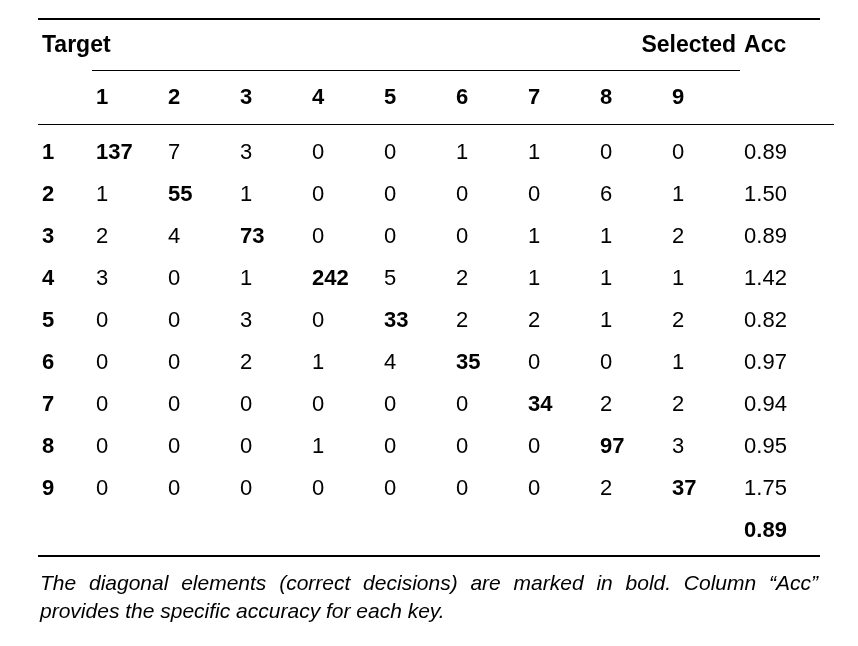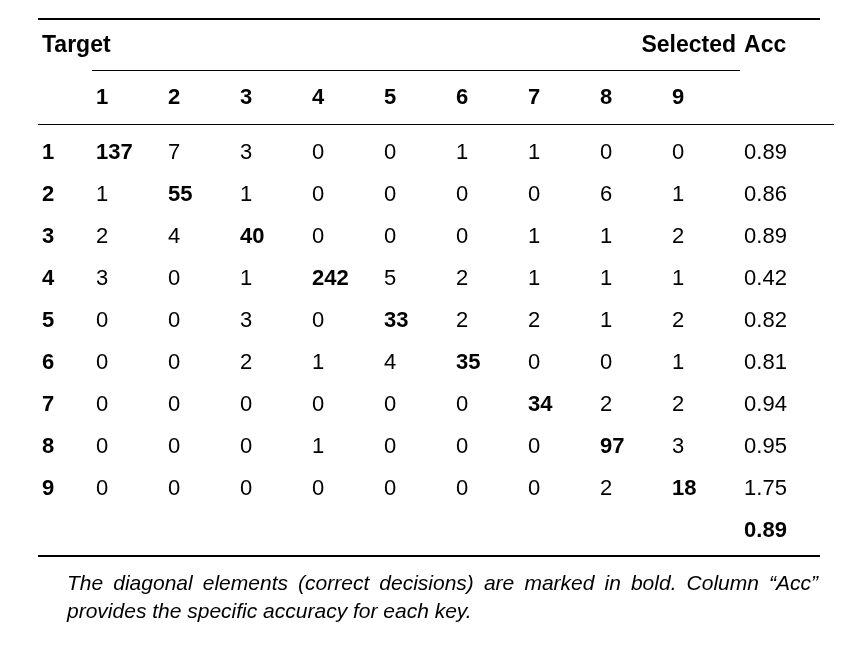--- a/index.html
+++ b/index.html
@@ -80,21 +80,20 @@
   .summary-row td.acc {
     font-weight: bold;
   }
   .caption {
     font-size: 21px;
     font-style: italic;
     line-height: 1.35;
     padding: 12px 2px 0 2px;
     text-align: justify;
     text-justify: inter-word;
-    margin-left: 27px;
   }
 </style>
 </head>
 <body>
 
 <div class="page">
   <div class="frame">
     <table>
       <colgroup>
         <col class="slim">
@@ -147,47 +146,47 @@
             <td class="rowlabel">2</td>
             <td>1</td>
             <td class="diag">55</td>
             <td>1</td>
             <td>0</td>
             <td>0</td>
             <td>0</td>
             <td>0</td>
             <td>6</td>
             <td>1</td>
-            <td class="acc">0.86</td>
+            <td class="acc">1.50</td>
           </tr>
           <tr>
             <td class="rowlabel">3</td>
             <td>2</td>
             <td>4</td>
-            <td class="diag">40</td>
+            <td class="diag">73</td>
             <td>0</td>
             <td>0</td>
             <td>0</td>
             <td>1</td>
             <td>1</td>
             <td>2</td>
             <td class="acc">0.89</td>
           </tr>
           <tr>
             <td class="rowlabel">4</td>
             <td>3</td>
             <td>0</td>
             <td>1</td>
             <td class="diag">242</td>
             <td>5</td>
             <td>2</td>
             <td>1</td>
             <td>1</td>
             <td>1</td>
-            <td class="acc">0.42</td>
+            <td class="acc">1.42</td>
           </tr>
           <tr>
             <td class="rowlabel">5</td>
             <td>0</td>
             <td>0</td>
             <td>3</td>
             <td>0</td>
             <td class="diag">33</td>
             <td>2</td>
             <td>2</td>
@@ -199,21 +198,21 @@
             <td class="rowlabel">6</td>
             <td>0</td>
             <td>0</td>
             <td>2</td>
             <td>1</td>
             <td>4</td>
             <td class="diag">35</td>
             <td>0</td>
             <td>0</td>
             <td>1</td>
-            <td class="acc">0.81</td>
+            <td class="acc">0.97</td>
           </tr>
           <tr>
             <td class="rowlabel">7</td>
             <td>0</td>
             <td>0</td>
             <td>0</td>
             <td>0</td>
             <td>0</td>
             <td>0</td>
             <td class="diag">34</td>
@@ -237,21 +236,21 @@
           <tr>
             <td class="rowlabel">9</td>
             <td>0</td>
             <td>0</td>
             <td>0</td>
             <td>0</td>
             <td>0</td>
             <td>0</td>
             <td>0</td>
             <td>2</td>
-            <td class="diag">18</td>
+            <td class="diag">37</td>
             <td class="acc">1.75</td>
           </tr>
           <tr class="summary-row">
             <td></td>
             <td></td>
             <td></td>
             <td></td>
             <td></td>
             <td></td>
             <td></td>

